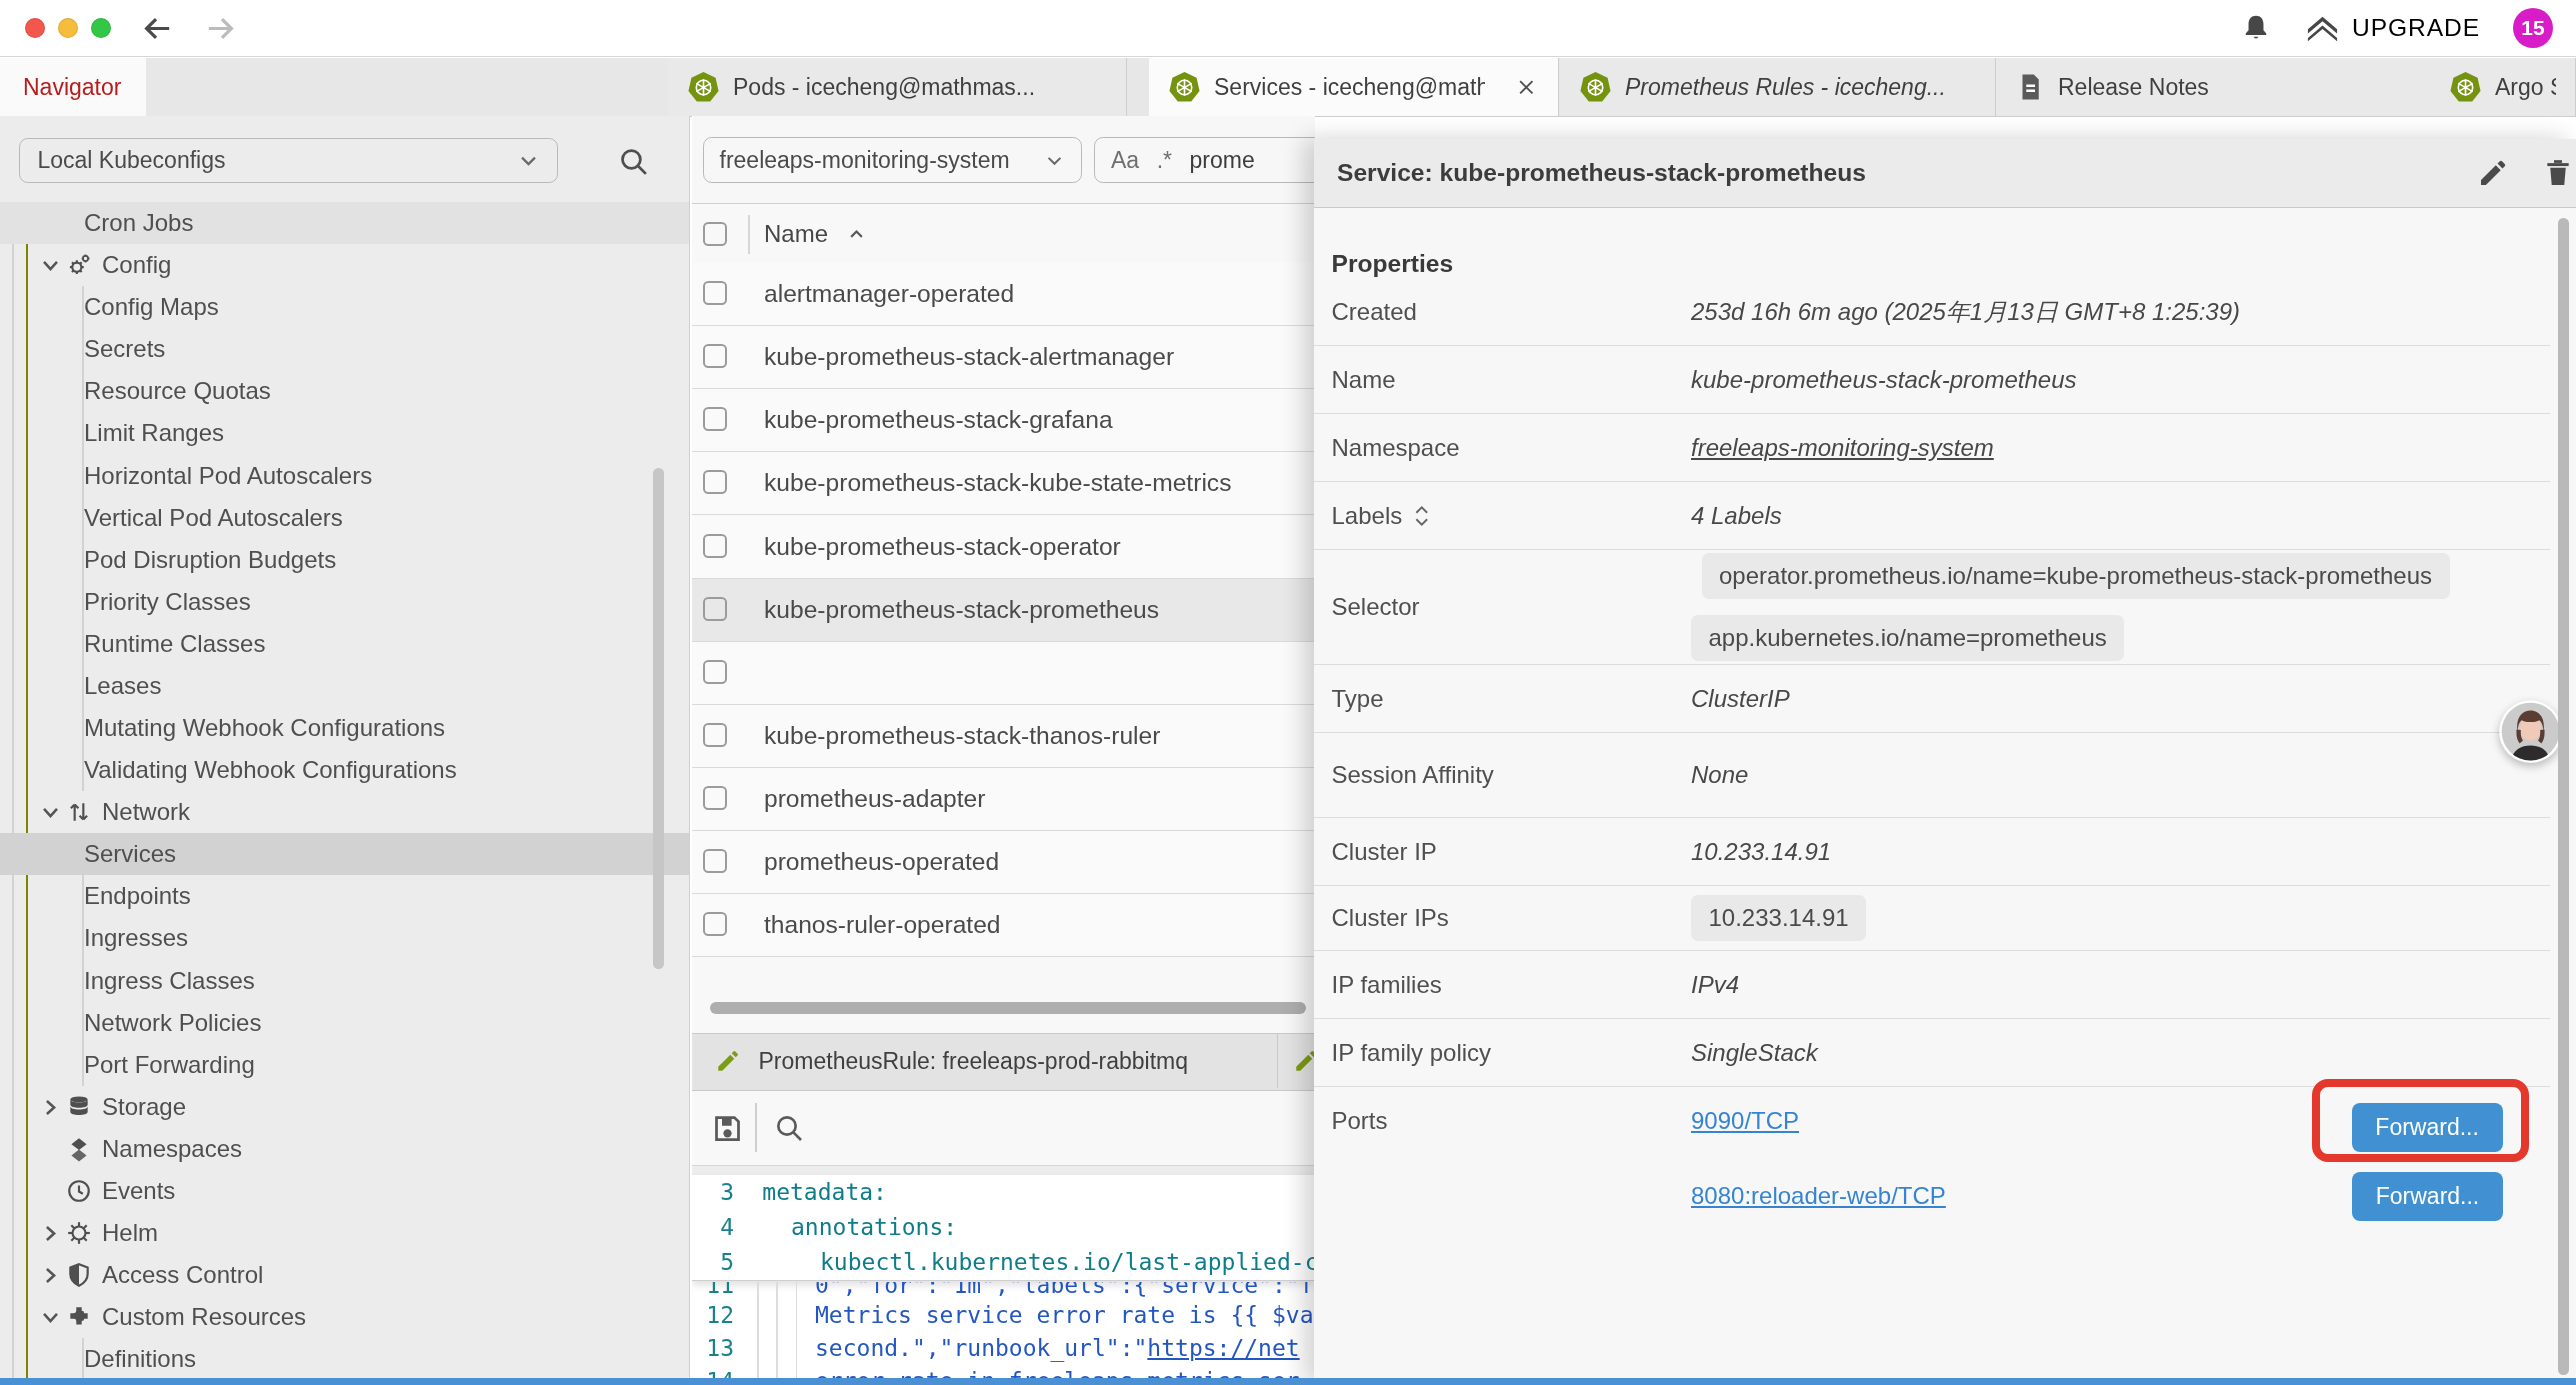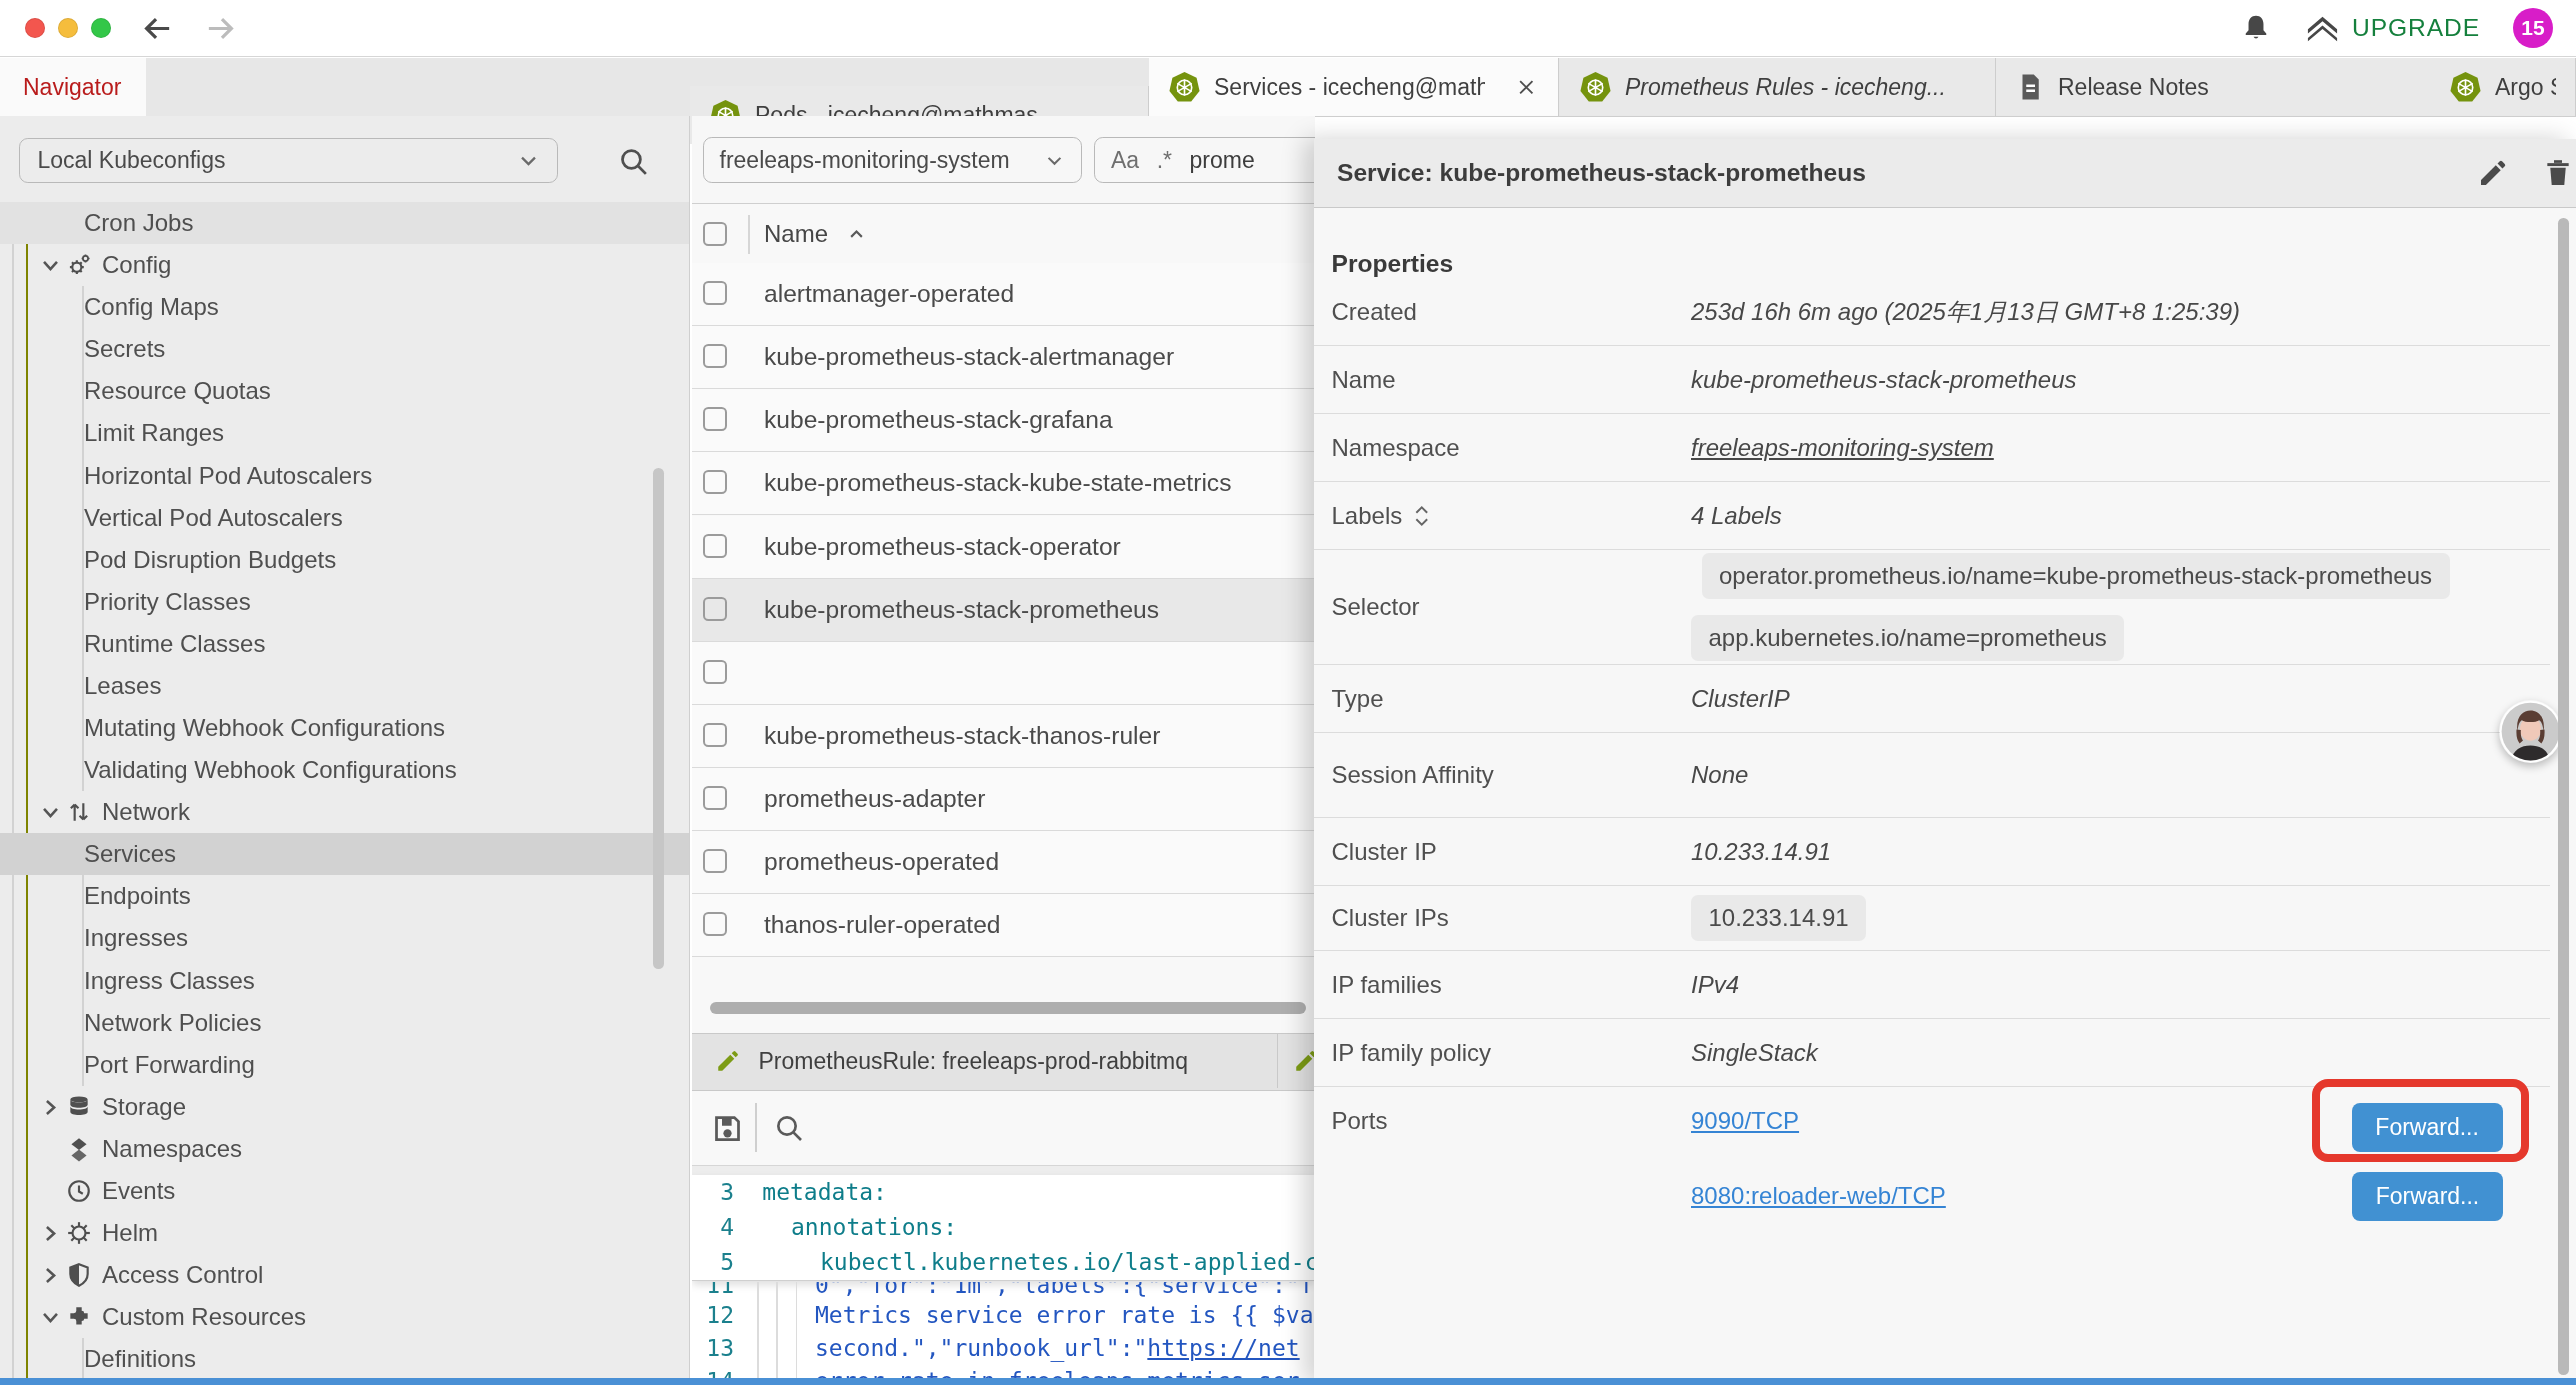--- a/index.html
+++ b/index.html
@@ -8,21 +8,21 @@
   button{border:0;background:none;padding:0;margin:0;font:inherit;cursor:pointer}
 
   
   .titlebar{position:absolute;left:0;top:0;width:100%;height:56px;background:#ffffff;border-bottom:1.8px solid #d6d6d6;}
   .tl{position:absolute;top:18.4px;width:20px;height:20px;border-radius:50%;box-shadow:inset 0 0 0 0.9px rgba(0,0,0,.10);}
   .tl.red{left:25.4px;background:#f3564e}
   .tl.yel{left:58px;background:#f5bd3c}
   .tl.grn{left:91px;background:#33c748}
   .navarrow{position:absolute;top:10.5px;width:35px;height:35px;}
   .titlebar-right{position:absolute;right:23px;top:0;height:56px;display:flex;align-items:center;gap:33px;}
-  .upgrade{display:flex;align-items:center;gap:12.3px;color:#15803d;font-size:24.6px;letter-spacing:0.9px;}
+  .upgrade{display:flex;align-items:center;gap:12.3px;color:#000000;font-size:24.6px;letter-spacing:0.9px;}
   .badge{width:40px;height:40px;border-radius:50%;background:#d81dc8;color:#fff;font-size:21px;font-weight:bold;display:flex;align-items:center;justify-content:center;}
 
   
   .tabstrip{position:absolute;left:0;top:58px;width:100%;height:58px;background:#e7e7e7;border-bottom:0.9px solid #cfcfcf;}
   .tab{position:absolute;top:0;height:58px;display:flex;align-items:center;gap:13px;padding:0 19px;box-sizing:border-box;border-right:1.8px solid #cdcdcd;background:#e9e9e9;font-size:23px;color:#3f3f3f;overflow:hidden;white-space:nowrap;}
   .tab.active{background:#fbfbfb;}
   .tab.italic .tab-label{font-style:italic;}
   .tab .tab-label{overflow:hidden;text-overflow:clip;}
   .tab .close{margin-left:16px;flex:none;}
   .nav-tab{position:absolute;left:0;top:0;width:146px;height:58px;background:#fafafa;display:flex;align-items:center;padding-left:23px;box-sizing:border-box;font-size:23px;color:#b91c1c;}
@@ -148,21 +148,21 @@
       </button>
       <div class="badge">15</div>
     </div>
   </div>
 
   <div class="tabstrip">
     <div class="nav-tab">
       <span>Navigator</span>
     </div>
     <div id="tabs">
-        <div class="tab" style="left: 690px; width: 459px; margin-top: 28px;">
+        <div class="tab" style="left: 668px; width: 459px;">
           <span class="icon">
             <svg viewBox="0 0 32 32" width="33" height="33">
               <polygon points="16,1 27.7,6.6 30.6,19.3 22.5,29.5 9.5,29.5 1.4,19.3 4.3,6.6" fill="#75930e"></polygon>
               <circle cx="16" cy="16" r="7" fill="none" stroke="#fff" stroke-width="1.6"></circle>
               <g stroke="#fff" stroke-width="1.6">
                 <line x1="16" y1="8" x2="16" y2="24"></line>
                 <line x1="9" y1="12" x2="23" y2="20"></line>
                 <line x1="9" y1="20" x2="23" y2="12"></line>
               </g>
               <circle cx="16" cy="16" r="1.6" fill="#fff"></circle>

